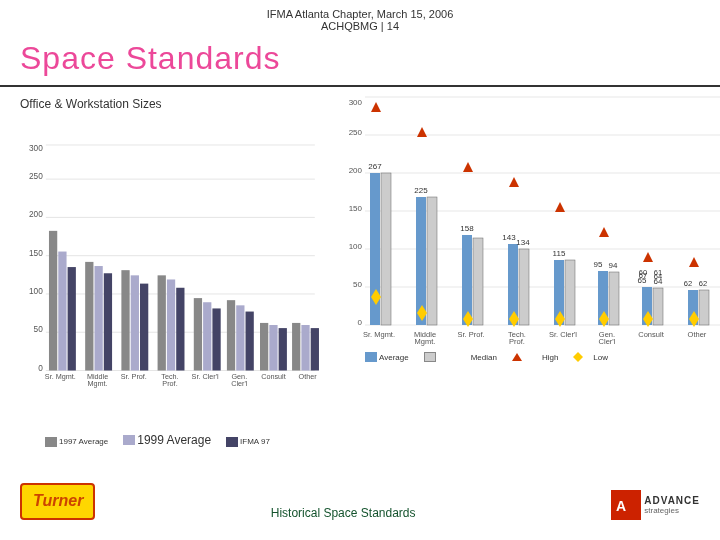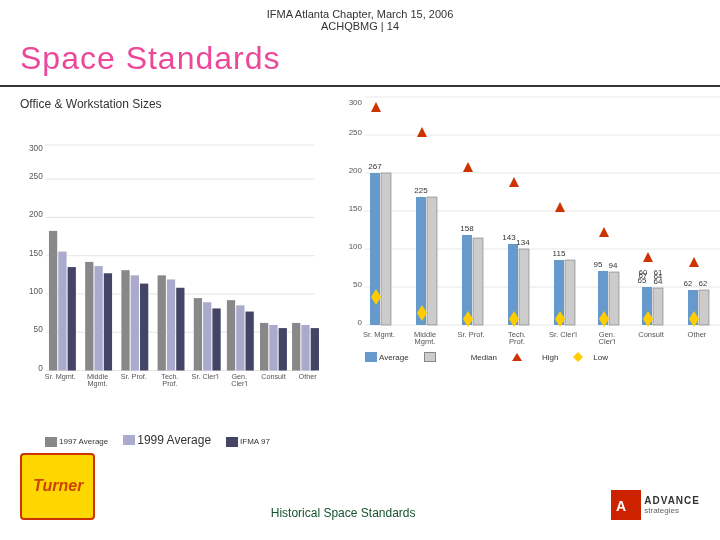--- a/index.html
+++ b/index.html
@@ -104,21 +104,21 @@
       display: flex;
       align-items: center;
     }
 
     .turner-text {
       background: #FFD700;
       color: #cc3300;
       font-size: 14px;
       font-weight: bold;
       font-style: italic;
-      padding: 18px 8px;
+      padding: 3px 8px;
       border-radius: 4px;
       border: 2px solid #cc3300;
     }
 
     .advance-logo {
       display: flex;
       align-items: center;
       gap: 4px;
     }
   </style>

